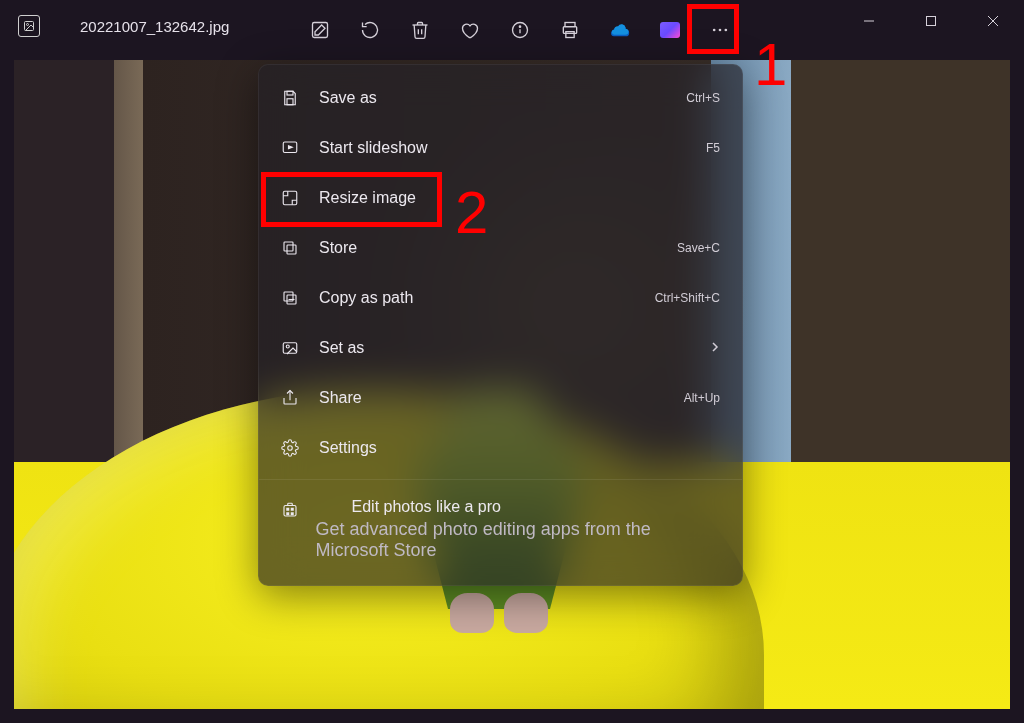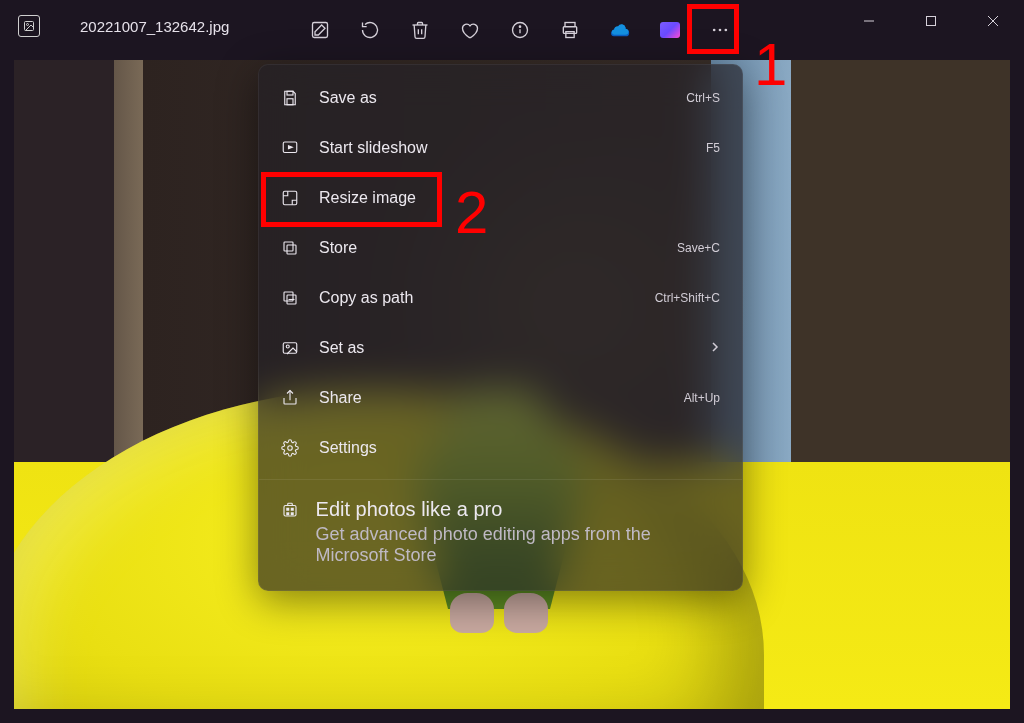--- a/index.html
+++ b/index.html
@@ -106,21 +106,21 @@
   .mi-icon svg { width: 18px; height: 18px; }
   .mi-label { flex: 1; margin-left: 10px; }
   .mi-accel { font-size: 12px; color: #d2cdd6; }
   .mi-arrow { font-size: 14px; color: #d2cdd6; margin-left: auto; }
   .menu-sep { height: 1px; background: rgba(255,255,255,0.08); margin: 6px 0; }
   .menu-promo {
     display: flex; align-items: flex-start; padding: 12px 22px 16px 22px; cursor: pointer;
   }
   .menu-promo .mi-icon { margin-top: 3px; }
   .promo-text { margin-left: 10px; }
-  .promo-title { font-size: 20px; color: #ece8ef; }
+  .promo-title { font-size: 16px; color: #ece8ef; margin-left: 36px; }
   .promo-sub { font-size: 18px; color: #bfb9c4; margin-top: 3px; }
   
   
   .annot-box-1 {
     position: absolute; left: 687px; top: 4px; width: 52px; height: 50px;
     border: 5px solid #ff0000; z-index: 30; pointer-events: none;
   }
   .annot-num-1 {
     position: absolute; left: 754px; top: 30px; font-size: 60px; font-weight: 400;
     color: #ff0000; z-index: 30; pointer-events: none; font-family: Arial, sans-serif;

